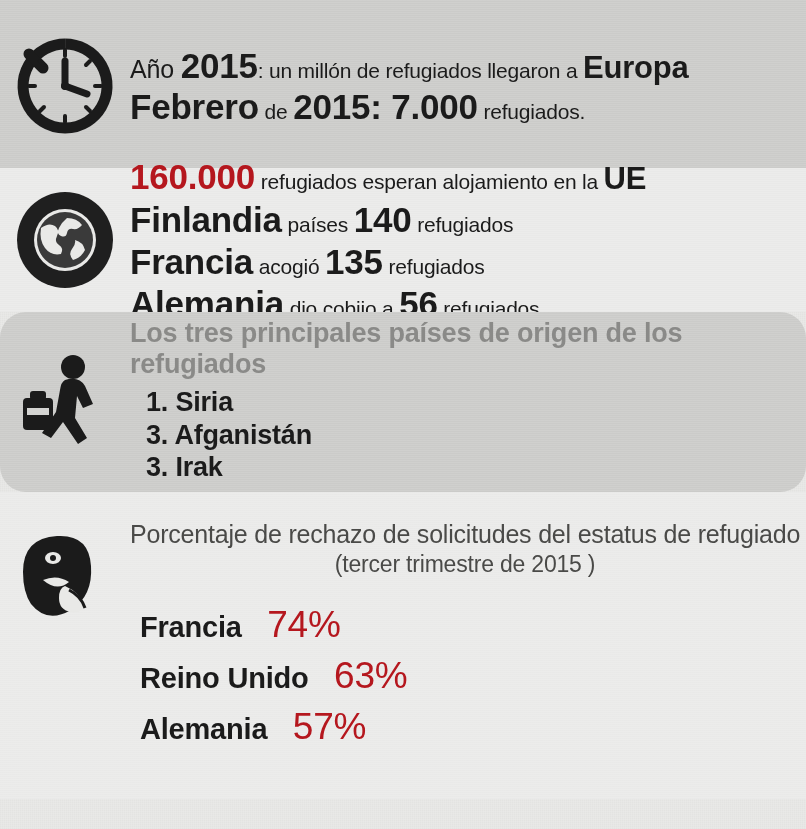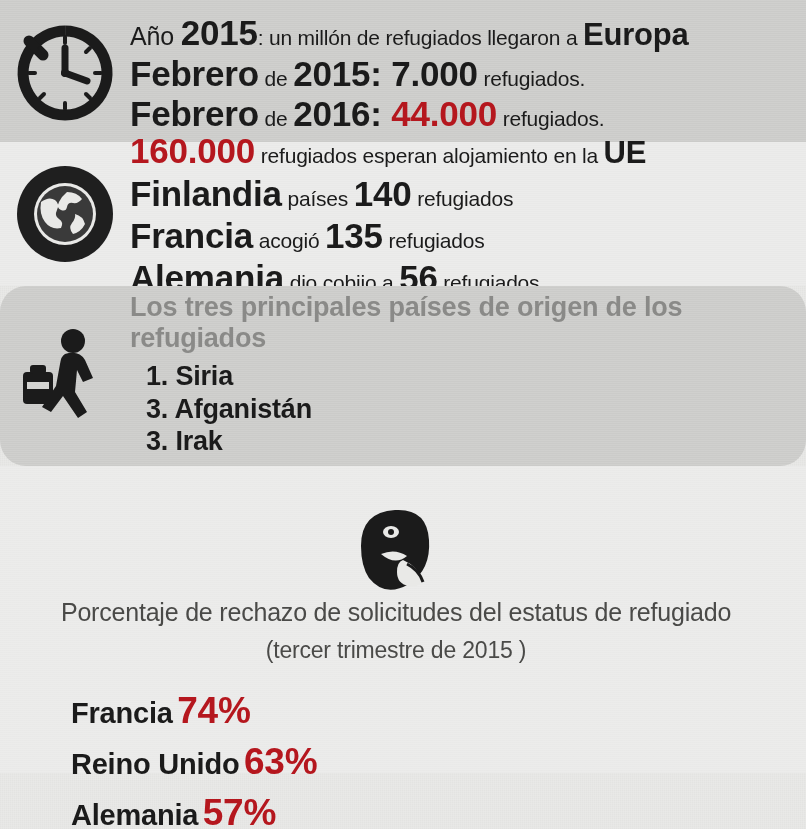--- a/index.html
+++ b/index.html
@@ -62,21 +62,21 @@
   .big { font-size: 31px; font-weight: bold; }
   .huge { font-size: 35px; font-weight: bold; }
   .red { color: #b5171e; }
   .cond {
     font-family: "Liberation Sans Narrow", "Liberation Sans", sans-serif;
     letter-spacing: -0.2px;
   }
 
   
   #band-clock {
-    height: 142px;
+    height: 168px;
     padding-top: 4px;
   }
   #band-clock .text-col { padding-left: 0; }
   #band-clock .line { margin: 3px 0; }
 
   
   #band-globe {
     height: 144px;
   }
   #band-globe .line { margin: 5px 0; }
@@ -95,56 +95,56 @@
   }
   #band-origin .rank {
     font-size: 27px;
     font-weight: bold;
     color: #1b1b1b;
   }
 
   
   #band-reject {
     height: 307px;
-    align-items: center;
+    align-items: flex-start;
     padding-top: 28px;
-    flex-direction: column;
   }
   #band-reject .icon-col {
     align-items: flex-start;
     padding-top: 8px;
   }
   #band-reject .title {
     font-size: 25px;
     color: #4a4a48;
     text-align: center;
     white-space: nowrap;
   }
   #band-reject .subtitle {
     font-size: 23px;
     color: #4a4a48;
     text-align: center;
-    margin-top: 10px;
+    margin-top: 2px;
   }
   #band-reject .rows {
     margin-top: 26px;
   }
   #band-reject .row {
     white-space: nowrap;
     margin: 9px 0;
   }
   #band-reject .country {
     font-size: 29px;
     font-weight: bold;
     color: #1b1b1b;
   }
   #band-reject .pct {
     font-size: 37px;
-    font-weight: bold;
+    font-weight: normal;
     color: #b5171e;
+    margin-left: 21px;
   }
   .r1 { padding-left: 10px; }
   .r2 { padding-left: 10px; }
   .r3 { padding-left: 10px; }
 
   svg { display: block; }
 </style>
 </head>
 <body>
 
@@ -166,21 +166,20 @@
           <path d="M77 27 L73 31"></path>
           <path d="M31 73 L27 77"></path>
           <path d="M77 77 L73 73"></path>
           <path d="M31 31 L27 27"></path>
         </g>
       </svg>
     </div>
     <div class="text-col">
       <div class="line cond"><span class="md">Año </span><span class="huge">2015</span><span class="sm">: un millón de refugiados llegaron a </span><span class="big">Europa</span></div>
       <div class="line cond"><span class="huge">Febrero</span><span class="sm"> de </span><span class="huge">2015: 7.000</span><span class="sm"> refugiados.</span></div>
-      <div class="line cond"><span class="huge">Febrero</span><span class="sm"> de </span><span class="huge">2016: </span><span class="huge red">44.000</span><span class="sm"> refugiados.</span></div>
     </div>
   </div>
 
   <div class="band light" id="band-globe">
     <div class="icon-col">
       <svg width="100" height="100" viewBox="0 0 100 100">
         <circle cx="50" cy="50" r="48" fill="#1f1f1f"></circle>
         <circle cx="50" cy="50" r="31" fill="#e9e9e7"></circle>
         <circle cx="50" cy="50" r="28" fill="#3a3a3a"></circle>
         <path d="M26 38 q8 -6 14 -2 q5 4 2 10 q-3 6 2 9 q5 3 2 9 q-10 2 -16 -6 q-6 -8 -4 -20 z" fill="#e9e9e7"></path>

